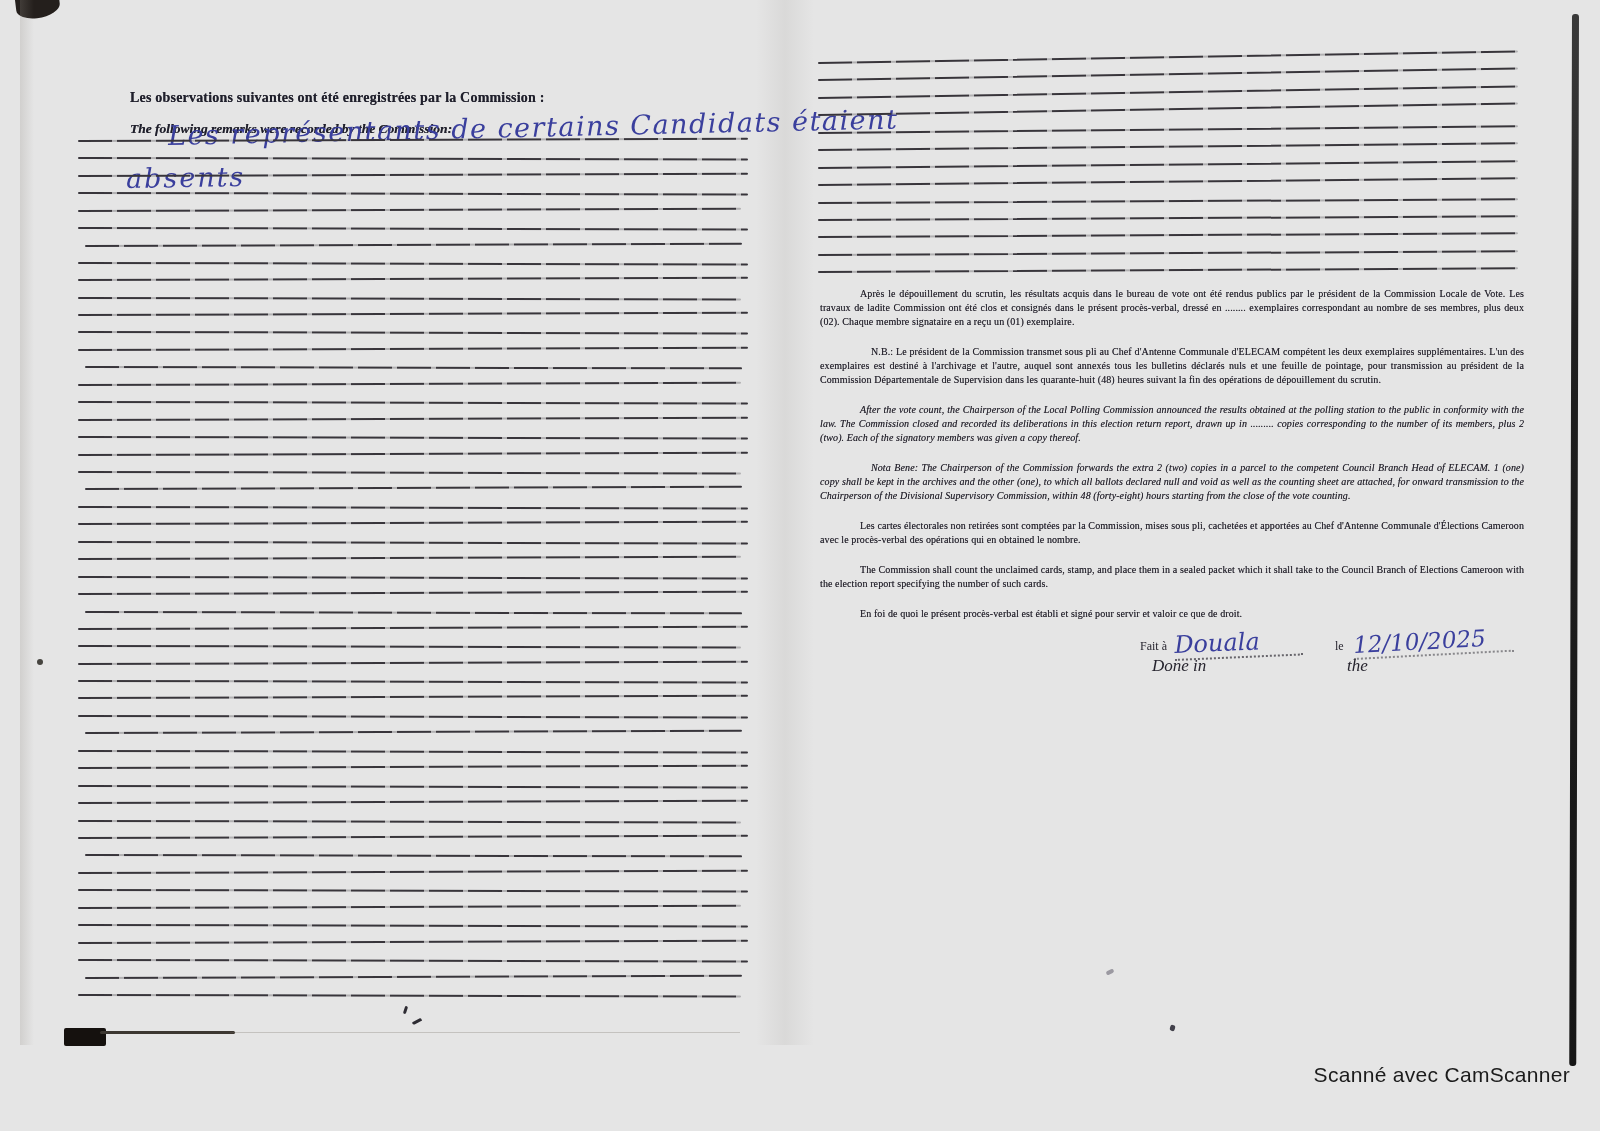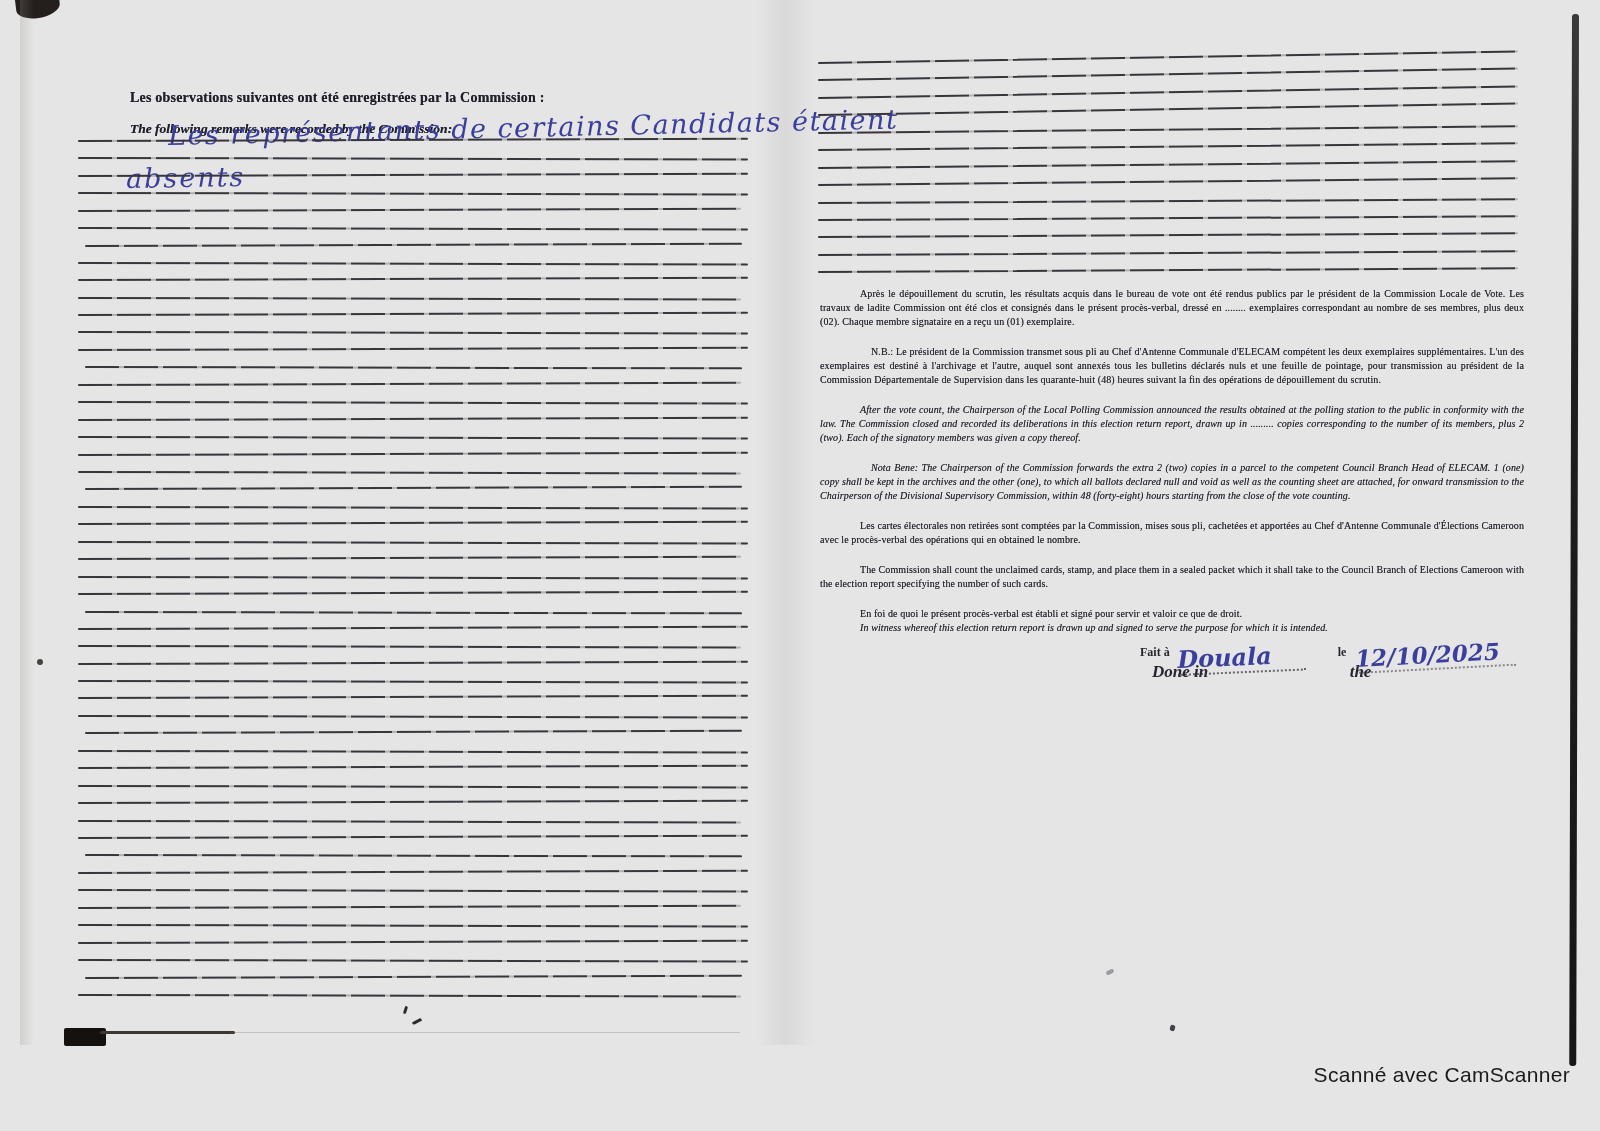--- a/index.html
+++ b/index.html
@@ -110,22 +110,22 @@
     text-align:justify;margin:0 0 16px 0;text-indent:40px;
     letter-spacing:0.1px;
     text-shadow:0 0 0.5px rgba(38,36,46,0.65);
   }
   .para.en{font-style:italic;}
   .para .lead{text-decoration:none;margin-left:11px;}
   .closing-fr{margin-bottom:0;}
   .closing-en{margin-bottom:6px;}
 
   .done-at{
-    display:flex;align-items:flex-start;
-    margin:10px 0 0 320px;font-weight:bold;
+    display:flex;align-items:center;
+    margin:10px 0 0 320px;font-weight:normal;
   }
   .done-cell{position:relative;font-size:12px;color:#26242e;}
   .done-cell .sub{
     position:absolute;left:12px;top:17px;font-style:italic;font-size:17px;
     white-space:nowrap;
   }
   .hw-place{
     font-size:24px;margin:0 6px 0 8px;min-width:128px;
     border-bottom:2px dotted rgba(60,58,66,0.75);
     transform:rotate(-2.5deg);transform-origin:left bottom;
@@ -247,21 +247,20 @@
 
     <p class="para en"><span>After the vote count, the Chairperson of the Local Polling Commission announced the results obtained at the polling station to the public in conformity with the law. The Commission closed and recorded its deliberations in this election return report, drawn up in ......... copies corresponding to the number of its members, plus 2 (two). Each of the signatory members was given a copy thereof.</span></p>
 
     <p class="para en"><span class="lead">Nota Bene:</span><span> The Chairperson of the Commission forwards the extra 2 (two) copies in a parcel to the competent Council Branch Head of ELECAM. 1 (one) copy shall be kept in the archives and the other (one), to which all ballots declared null and void as well as the counting sheet are attached, for onward transmission to the Chairperson of the Divisional Supervisory Commission, within 48 (forty-eight) hours starting from the close of the vote counting.</span></p>
 
     <p class="para fr"><span>Les cartes électorales non retirées sont comptées par la Commission, mises sous pli, cachetées et apportées au Chef d'Antenne Communale d'Élections Cameroon avec le procès-verbal des opérations qui en obtained le nombre.</span></p>
 
     <p class="para"><span>The Commission shall count the unclaimed cards, stamp, and place them in a sealed packet which it shall take to the Council Branch of Elections Cameroon with the election report specifying the number of such cards.</span></p>
 
     <p class="para fr closing-fr">En foi de quoi le présent procès-verbal est établi et signé pour servir et valoir ce que de droit.</p>
-    <p class="para en closing-en">In witness whereof this election return report is drawn up and signed to serve the purpose for which it is intended.</p>
 
     <div class="done-at">
       <span class="done-cell">
         <span>Fait à</span>
         <span class="sub">Done in</span>
       </span>
       <span class="hw hw-place">Douala</span>
       <span class="done-cell le-cell">
         <span>le</span>
         <span class="sub">the</span>

